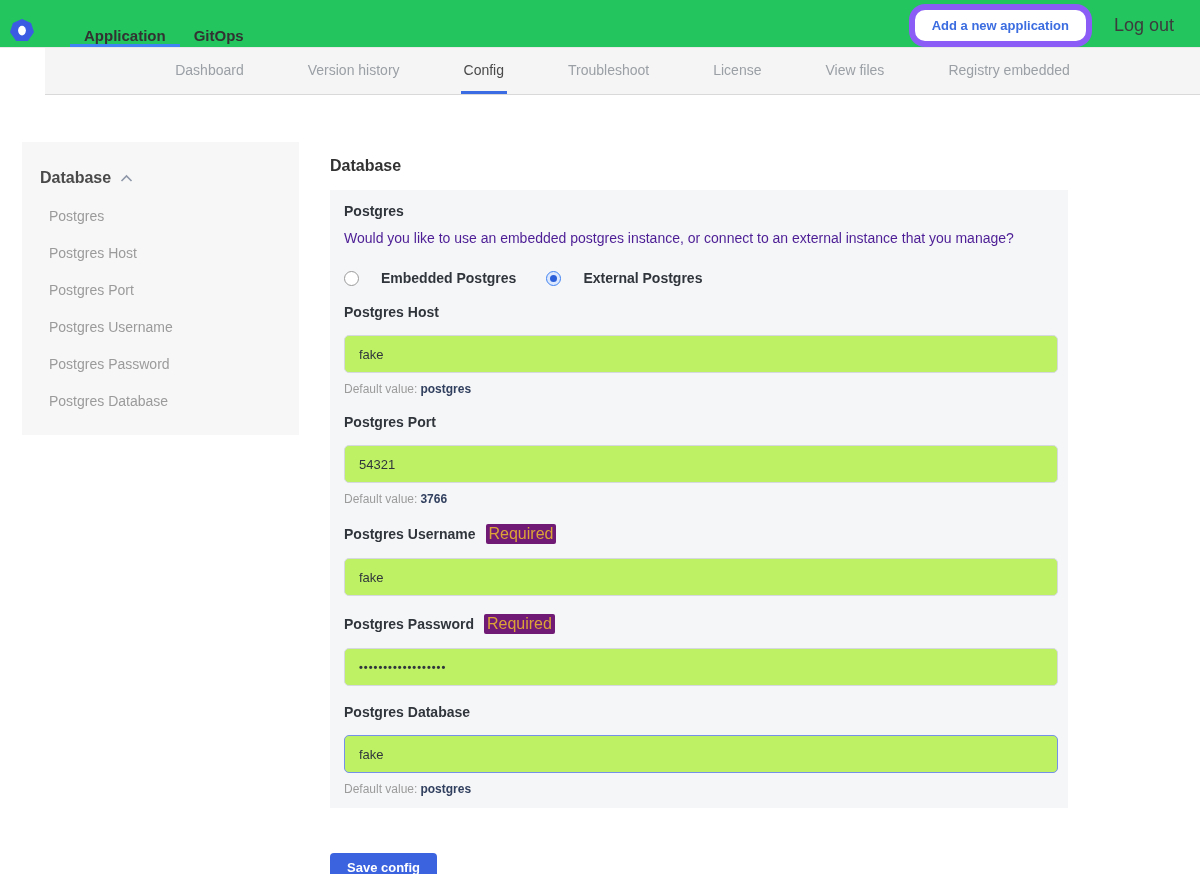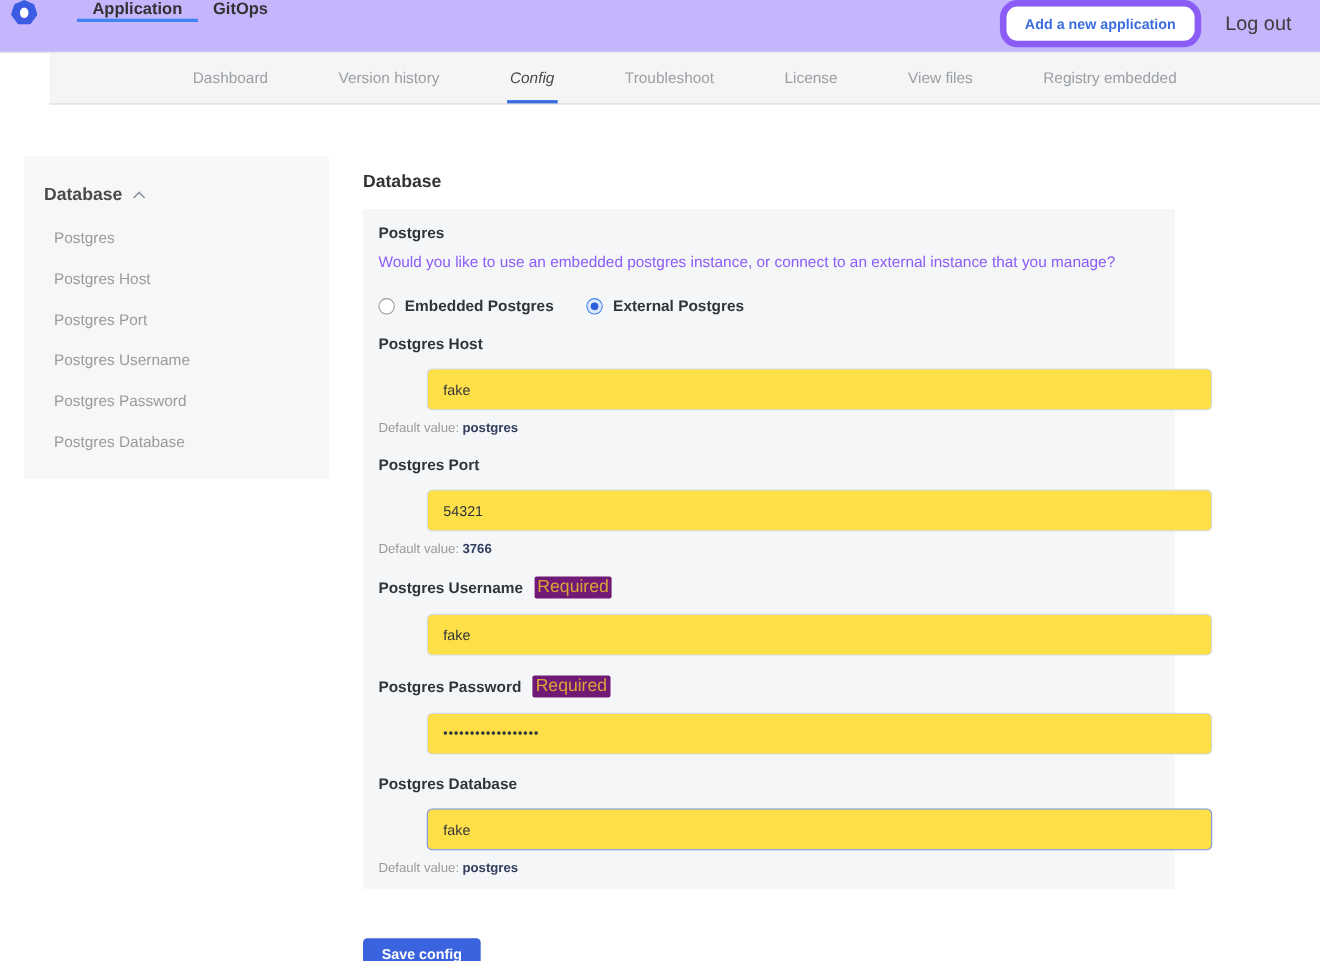--- a/index.html
+++ b/index.html
@@ -6,23 +6,23 @@
   html, body { margin: 0; padding: 0; }
   body {
     width: 1200px; height: 874px;
     font-family: "Liberation Sans", sans-serif;
     background: #ffffff; color: #323232;
     overflow: hidden;
   }
 
   
   .topnav {
-    height: 48px; background: #c4b5fd;
+    height: 48px; background: #22c55e;
     border-bottom: 1px solid #e9e9e9;
-    display: flex; align-items: flex-start;
+    display: flex; align-items: flex-end;
     padding-left: 10px; padding-right: 26px;
   }
   .brand { display: flex; align-items: center; padding-right: 14px; cursor: pointer; }
   .topnav-tabs { display: flex; margin-left: 22px; }
   .topnav-tab {
     display: flex; align-items: center; padding: 0 14px;
     font-size: 15px; font-weight: 600; color: #323232;
     border-bottom: 3px solid transparent; cursor: pointer;
   }
   .topnav-tab.active { border-bottom-color: #4183f2; }
@@ -39,21 +39,21 @@
   .subnav {
     height: 47px; background: #f5f5f5;
     border-bottom: 1px solid #d9d9d9;
     display: flex; justify-content: center; gap: 58px; margin-left: 45px;
   }
   .subnav-tab {
     display: flex; align-items: center; padding: 0 3px;
     font-size: 14px; color: #9ba0a6;
     border-bottom: 3px solid transparent; cursor: pointer;
   }
-  .subnav-tab.active { color: #4a4a4a; border-bottom-color: #3b6ce4; font-style: italic; }
+  .subnav-tab.active { color: #4a4a4a; border-bottom-color: #3b6ce4; }
 
   
   .content { position: relative; height: 778px; }
 
   .sidebar {
     position: absolute; left: 22px; top: 47px; width: 277px;
     background: #f7f7f7; padding: 27px 20px 26px 18px;
   }
   .sidebar-header {
     display: flex; align-items: center; gap: 9px;
@@ -63,45 +63,45 @@
   .sidebar-item { font-size: 14px; color: #9b9b9b; margin-top: 21px; cursor: pointer; }
 
   .main { position: absolute; left: 330px; top: 49px; width: 738px; }
   .main-title { font-size: 16px; font-weight: 700; color: #323232; line-height: 18px; }
 
   .panel {
     margin-top: 15px; background: #f5f6f8;
     padding: 13px 12px 12px 14px;
   }
   .group-label { font-size: 14px; font-weight: 700; color: #30353c; line-height: 17px; }
-  .help-text { margin-top: 10px; font-size: 14px; color: #8b5cf6; line-height: 17px; }
+  .help-text { margin-top: 10px; font-size: 14px; color: #4c1d95; line-height: 17px; }
 
   .radio-row { margin-top: 23px; display: flex; align-items: center; gap: 30px; }
-  .radio { display: flex; align-items: center; gap: 9px; cursor: pointer; }
+  .radio { display: flex; align-items: center; gap: 22px; cursor: pointer; }
   .radio-label { font-size: 14px; font-weight: 700; color: #30353c; }
   .radio-circle {
     width: 15px; height: 15px; border-radius: 50%;
     border: 1px solid #9a9a9a; background: #fff; flex: 0 0 auto;
     display: flex; align-items: center; justify-content: center;
   }
   .radio-circle.selected { border: 1.5px solid #4183f2; background: #dce8fd; }
   .radio-dot { width: 7px; height: 7px; border-radius: 50%; background: #2b5fd9; }
 
   .field { margin-top: 18px; }
   .field-label-row { display: flex; align-items: center; gap: 10px; }
   .field-label { font-size: 14px; font-weight: 700; color: #30353c; line-height: 17px; }
   .required-badge {
     font-size: 16px; color: #dca437; background: #701a75;
     padding: 3px 3px; border-radius: 2px; line-height: 14px;
   }
   .text-input {
     display: block; width: 714px; height: 38px; margin-top: 14px;
     border: 1px solid #d5d9df; border-radius: 5px;
     padding: 0 14px; font-family: "Liberation Sans", sans-serif;
-    font-size: 13px; color: #30353c; background: #fde047; outline: none; margin-left: 44px;
+    font-size: 13px; color: #30353c; background: #bef264; outline: none;
   }
   .text-input.focused { border: 1px solid #7490e8; }
   .text-input.pw { font-size: 11px; letter-spacing: 1px; font-weight: 700; }
   .default-row { margin-top: 9px; font-size: 12px; color: #9b9b9b; line-height: 14px; }
   .default-value { font-weight: 700; color: #32405f; margin-left: 3px; }
 
   .save-btn {
     margin-top: 45px; height: 29px; padding: 0 17px;
     background: #3b63e0; border: none; border-radius: 4px;
     color: #fff; font-family: "Liberation Sans", sans-serif;

